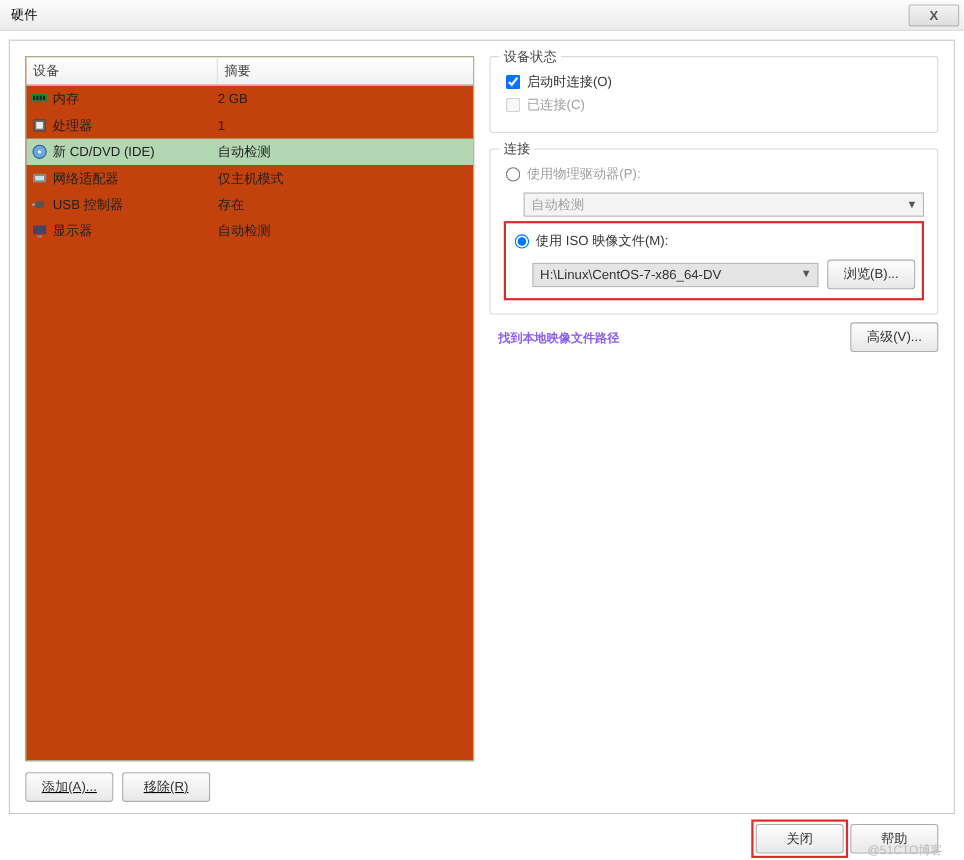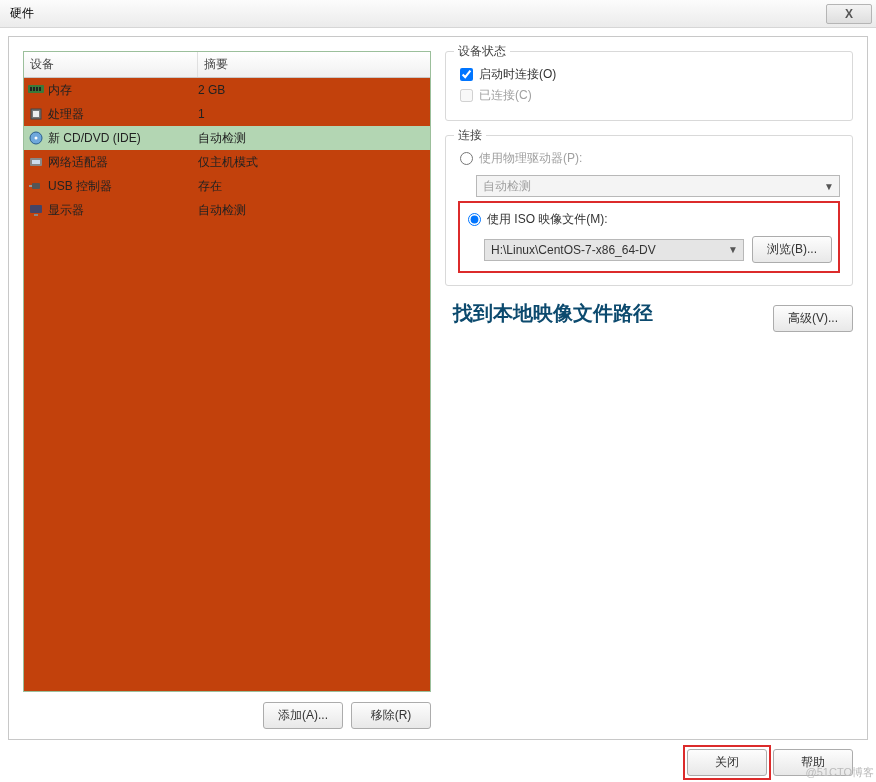--- a/index.html
+++ b/index.html
@@ -16,43 +16,43 @@
 .th { padding: 4px 6px; color: #444; }
 .th-device { width: 174px; border-right: 1px solid #e0e0e0; }
 .th-summary { flex: 1; }
 .table-body { flex: 1; }
 .row { display: flex; align-items: center; height: 20px; padding: 12px 4px; }
 .row.selected { background: #b3d6b3; }
 .row-icon { width: 16px; height: 16px; margin-right: 4px; display: flex; align-items: center; justify-content: center; }
 .cell-device { width: 170px; display: flex; align-items: center; color: #222; }
 .cell-summary { flex: 1; color: #222; }
 
-.left-buttons { display: flex; justify-content: flex-end; gap: 8px; margin-top: 10px; }
+.left-buttons { display: flex; justify-content: flex-start; gap: 8px; margin-top: 10px; text-decoration: underline; }
 .btn { background: linear-gradient(#fdfdfd,#e8e8e8); border: 1px solid #acacac; border-radius: 3px; padding: 4px 14px; cursor: pointer; color: #333; min-width: 80px; text-align: center; }
 
 .right-col { flex: 1; position: relative; }
 .fieldset { border: 1px solid #d9d9d9; border-radius: 3px; margin-bottom: 14px; padding: 10px 12px 12px 12px; position: relative; }
 .fieldset-legend { position: absolute; top: -9px; left: 8px; background: #fff; padding: 0 4px; color: #444; }
 .checkbox-row, .radio-row { display: flex; align-items: center; margin: 4px 0 4px 2px; color: #333; }
 .checkbox-row.disabled { color: #a0a0a0; }
 input[type=checkbox], input[type=radio] { margin: 0 6px 0 0; }
 .radio-disabled-label { color: #a0a0a0; }
 
 .iso-block { border: 2px solid #dc2b2b; padding: 4px 6px 8px 6px; margin-top: 4px; }
 .iso-row { display: flex; align-items: center; gap: 8px; margin-top: 8px; margin-left: 18px; }
 .combo { flex: 1; background: #e5e5e5; border: 1px solid #b8b8b8; height: 22px; display: flex; align-items: center; justify-content: space-between; padding: 0 4px 0 6px; color: #333; }
 .combo.disabled { background: #f4f4f4; color: #a0a0a0; }
 .combo-arrow { width: 12px; text-align: center; color: #555; font-size: 10px; }
 
-.annotation { color: #0c4a6e; font-size: 20px; font-weight: bold; margin-top: 12px; margin-left: 8px; }
+.annotation { color: #8b5cf6; font-size: 11px; font-weight: bold; margin-top: 12px; margin-left: 8px; }
 .advanced-row { display: flex; justify-content: flex-end; margin-top: -22px; }
 
 .bottom-bar { position: absolute; left: 0; right: 0; bottom: 0; height: 40px; display: flex; align-items: center; justify-content: flex-end; gap: 2px; padding: 0 23px; }
 .close-box { border: 2px solid #dc2b2b; padding: 2px; }
-.watermark { position: absolute; right: 2px; bottom: 2px; color: #bbb; font-size: 11px; margin-left: 30px; }
+.watermark { position: absolute; right: 19px; bottom: 2px; color: #bbb; font-size: 11px; margin-left: 30px; }
 
 svg { display: block; }
 </style>
 </head>
 <body>
 
 <div class="titlebar">
   <span>硬件</span>
   <div class="titlebar-close">
     <span>X</span>

